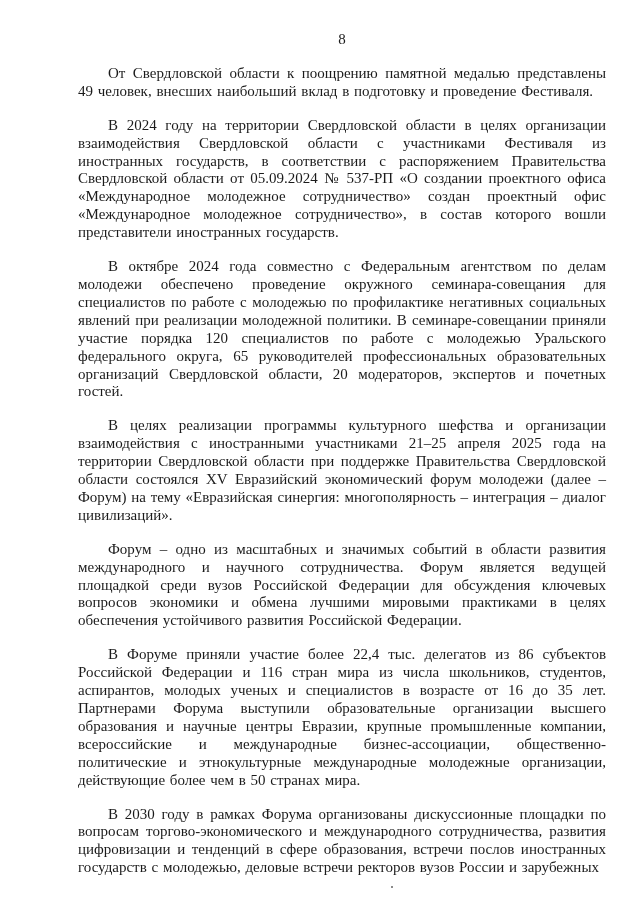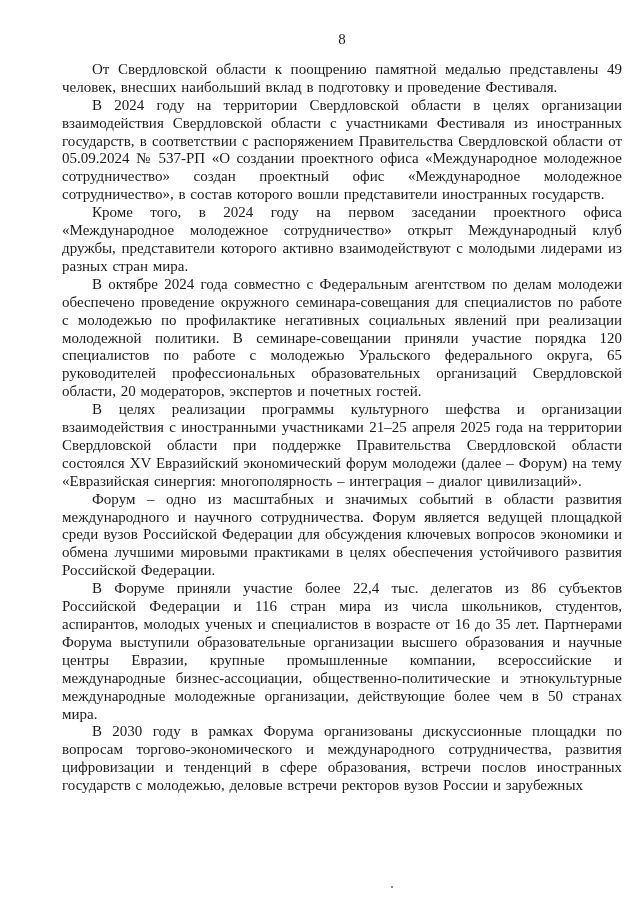--- a/index.html
+++ b/index.html
@@ -20,21 +20,21 @@
       line-height: 17.9px;
       padding: 31px 18px 0 62px;
       overflow: hidden;
     }
     .page-number {
       text-align: center;
       margin: 0 0 12px 0;
       font-size: 15px;
     }
     .body-text p {
-      margin: 0;
+      margin: 16px;
       padding: 0;
       text-align: justify;
       text-indent: 30px;
       word-spacing: 1px;
       font-family: Liberation Serif, serif;
     }
     .scan-dot {
       position: absolute;
       left: 391px;
       top: 886px;
@@ -45,21 +45,20 @@
   </style>
 </head>
 <body>
 
 <div class="page">
   <div class="page-number">8</div>
 
   <div class="body-text">
     <p>От Свердловской области к поощрению памятной медалью представлены 49 человек, внесших наибольший вклад в подготовку и проведение Фестиваля.</p>
     <p>В 2024 году на территории Свердловской области в целях организации взаимодействия Свердловской области с участниками Фестиваля из иностранных государств, в соответствии с распоряжением Правительства Свердловской области от 05.09.2024 № 537-РП «О создании проектного офиса «Международное молодежное сотрудничество» создан проектный офис «Международное молодежное сотрудничество», в состав которого вошли представители иностранных государств.</p>
-    <p>Кроме того, в 2024 году на первом заседании проектного офиса «Международное молодежное сотрудничество» открыт Международный клуб дружбы, представители которого активно взаимодействуют с молодыми лидерами из разных стран мира.</p>
     <p>В октябре 2024 года совместно с Федеральным агентством по делам молодежи обеспечено проведение окружного семинара-совещания для специалистов по работе с молодежью по профилактике негативных социальных явлений при реализации молодежной политики. В семинаре-совещании приняли участие порядка 120 специалистов по работе с молодежью Уральского федерального округа, 65 руководителей профессиональных образовательных организаций Свердловской области, 20 модераторов, экспертов и почетных гостей.</p>
     <p>В целях реализации программы культурного шефства и организации взаимодействия с иностранными участниками 21–25 апреля 2025 года на территории Свердловской области при поддержке Правительства Свердловской области состоялся XV Евразийский экономический форум молодежи (далее – Форум) на тему «Евразийская синергия: многополярность – интеграция – диалог цивилизаций».</p>
     <p>Форум – одно из масштабных и значимых событий в области развития международного и научного сотрудничества. Форум является ведущей площадкой среди вузов Российской Федерации для обсуждения ключевых вопросов экономики и обмена лучшими мировыми практиками в целях обеспечения устойчивого развития Российской Федерации.</p>
     <p>В Форуме приняли участие более 22,4 тыс. делегатов из 86 субъектов Российской Федерации и 116 стран мира из числа школьников, студентов, аспирантов, молодых ученых и специалистов в возрасте от 16 до 35 лет. Партнерами Форума выступили образовательные организации высшего образования и научные центры Евразии, крупные промышленные компании, всероссийские и международные бизнес-ассоциации, общественно-политические и этнокультурные международные молодежные организации, действующие более чем в 50 странах мира.</p>
     <p>В 2030 году в рамках Форума организованы дискуссионные площадки по вопросам торгово-экономического и международного сотрудничества, развития цифровизации и тенденций в сфере образования, встречи послов иностранных государств с молодежью, деловые встречи ректоров вузов России и зарубежных</p>
   </div>
 
   <div class="scan-dot"></div>
 </div>
 

